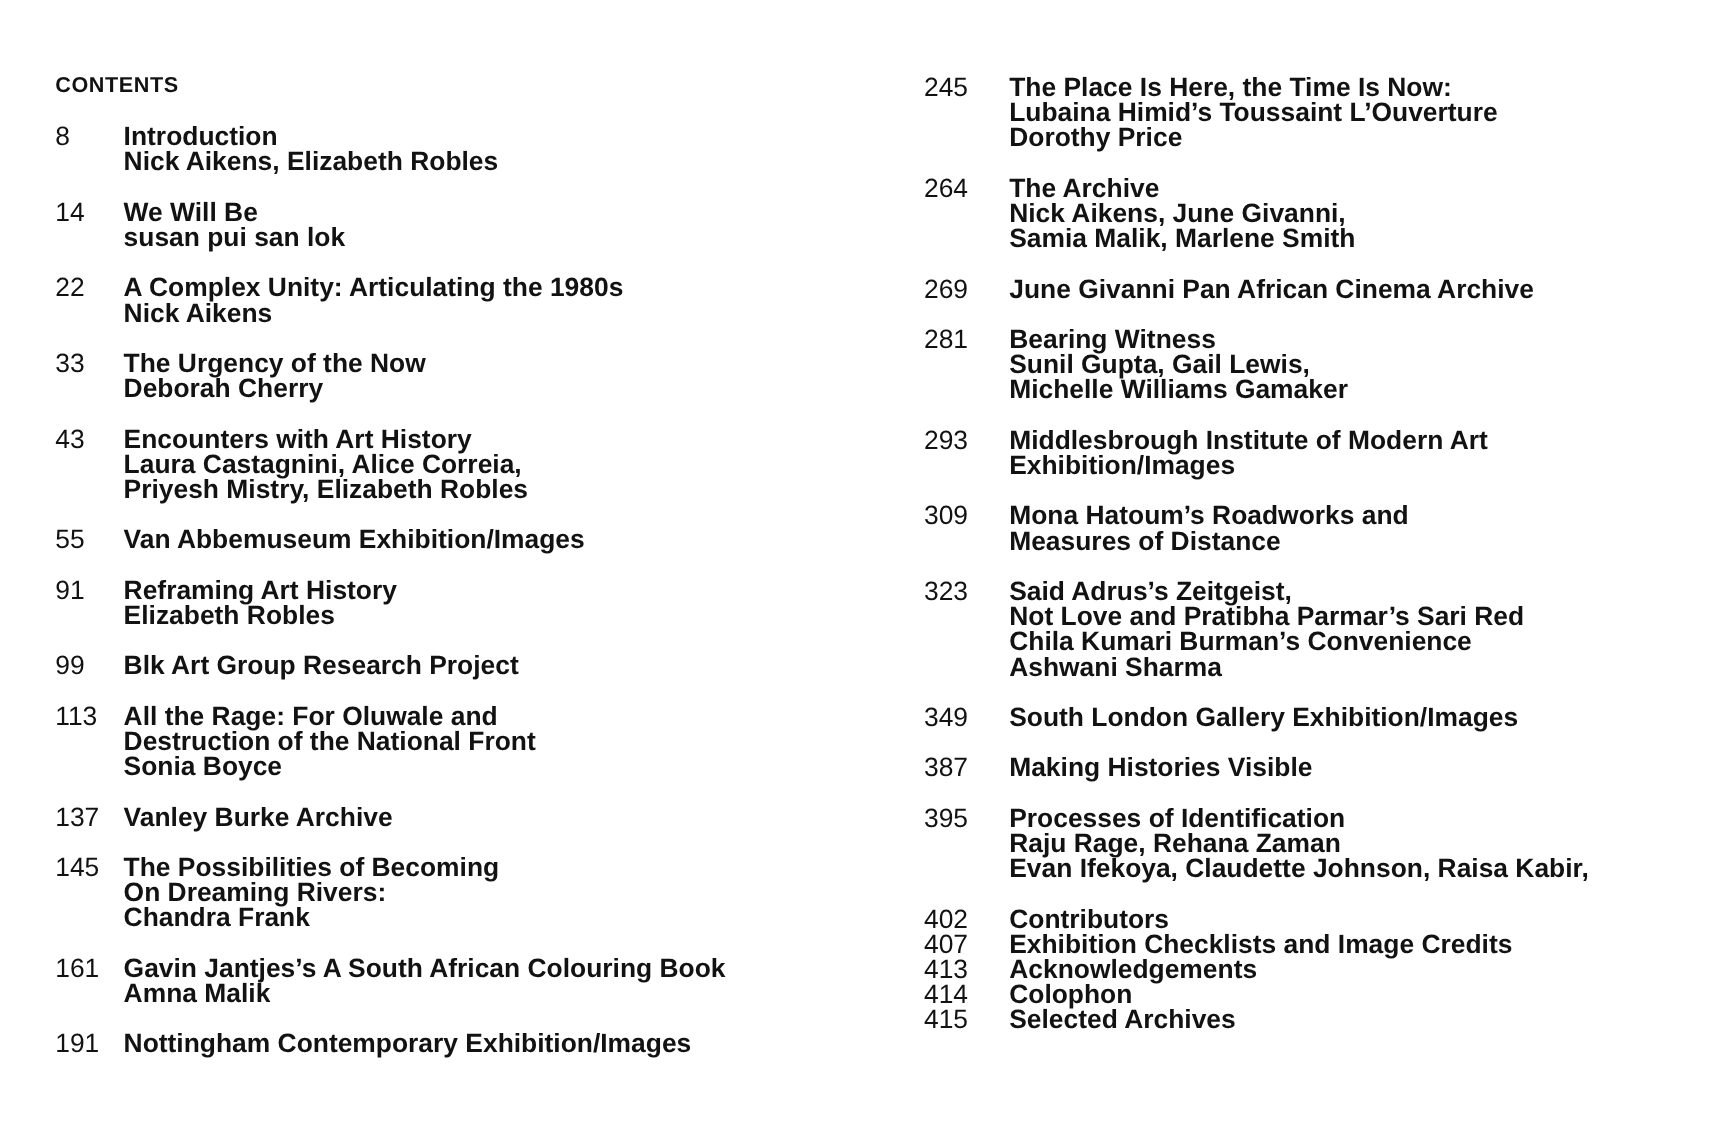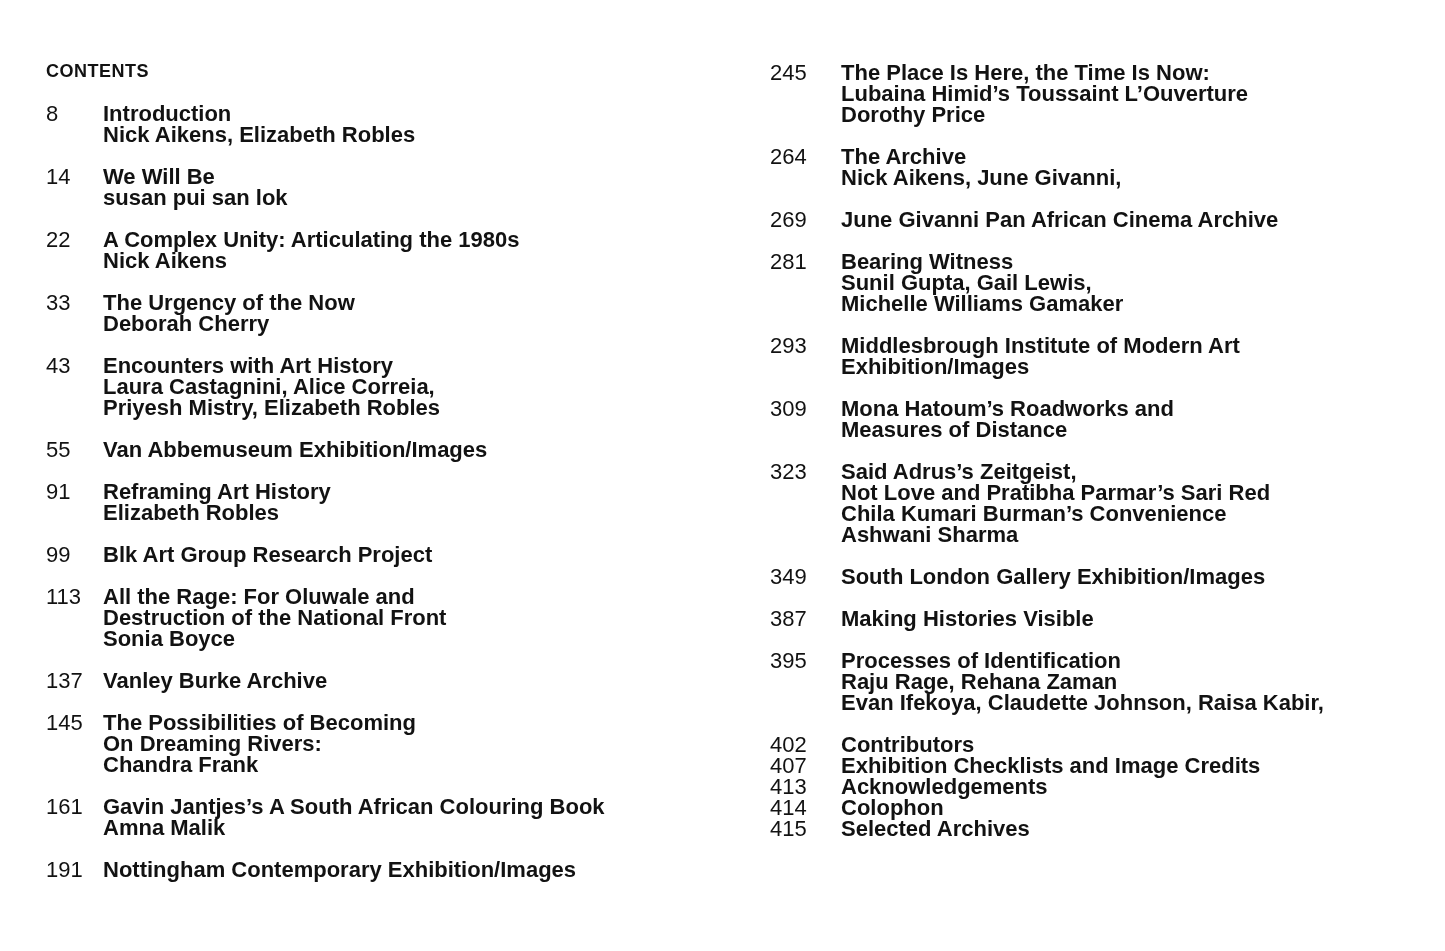--- a/index.html
+++ b/index.html
@@ -180,20 +180,21 @@
           <div class="title-line">The Place Is Here, the Time Is Now:</div>
           <div class="title-line">Lubaina Himid’s Toussaint L’Ouverture</div>
           <div class="author-line">Dorothy Price</div>
         </div>
       </div>
       <div class="entry">
         <span class="entry-number">264</span>
         <div class="entry-text">
           <div class="title-line">The Archive</div>
           <div class="author-line">Nick Aikens, June Givanni,</div>
+          <div class="author-line">Samia Malik, Marlene Smith</div>
         </div>
       </div>
       <div class="entry">
         <span class="entry-number">269</span>
         <div class="entry-text">
           <div class="title-line">June Givanni Pan African Cinema Archive</div>
         </div>
       </div>
       <div class="entry">
         <span class="entry-number">281</span>

